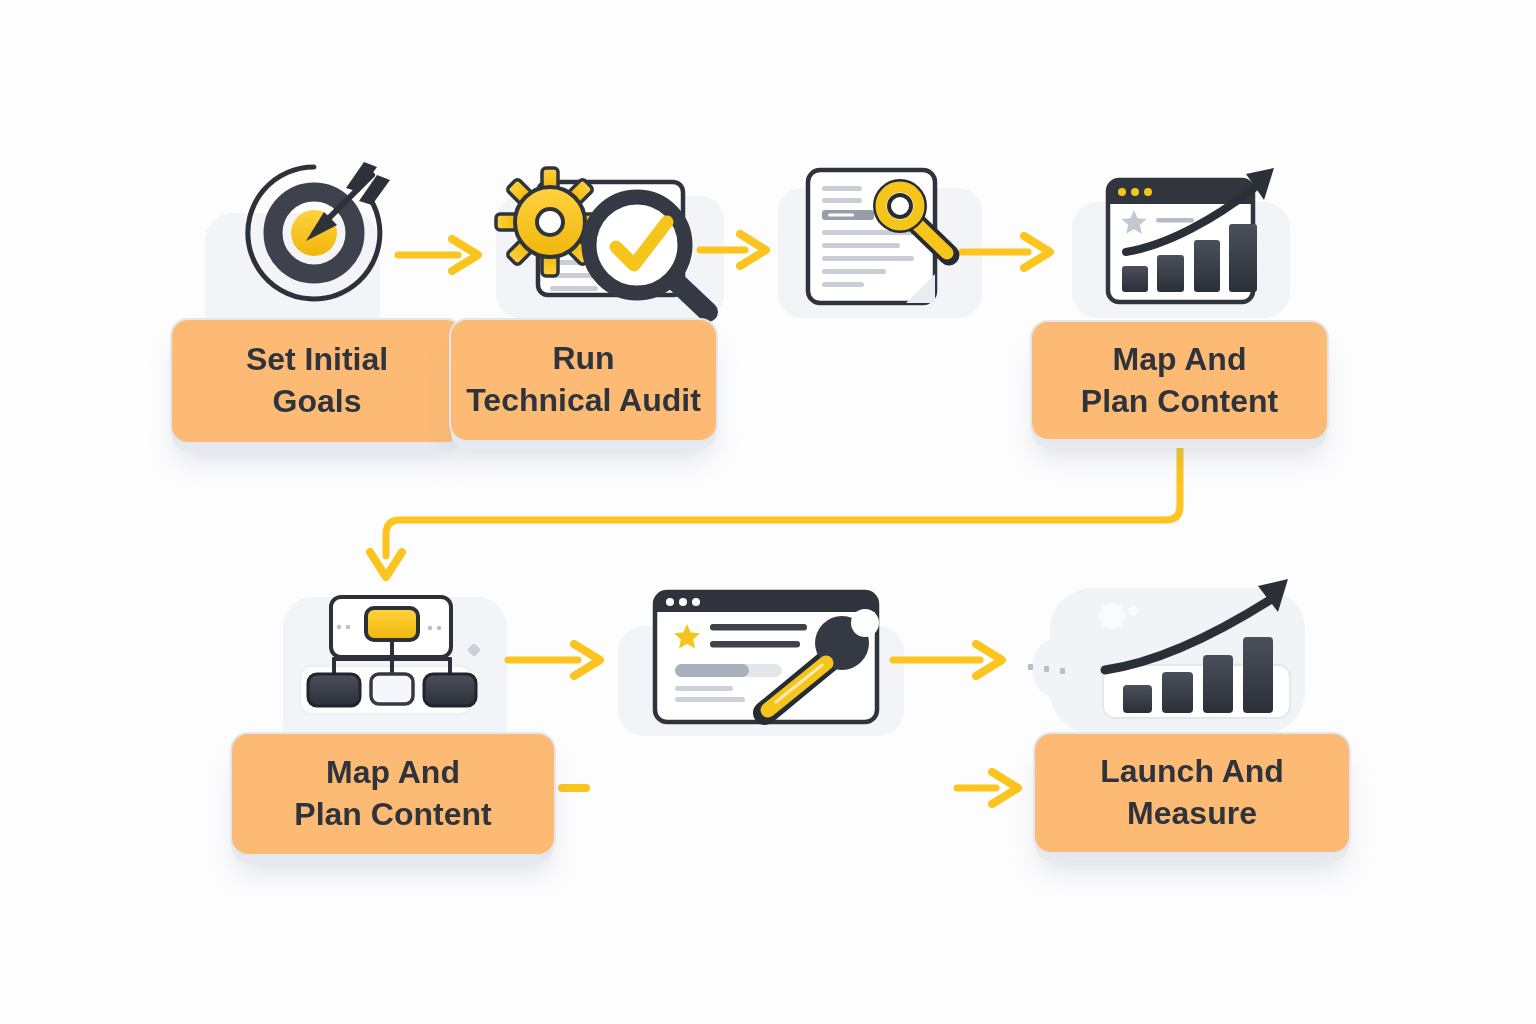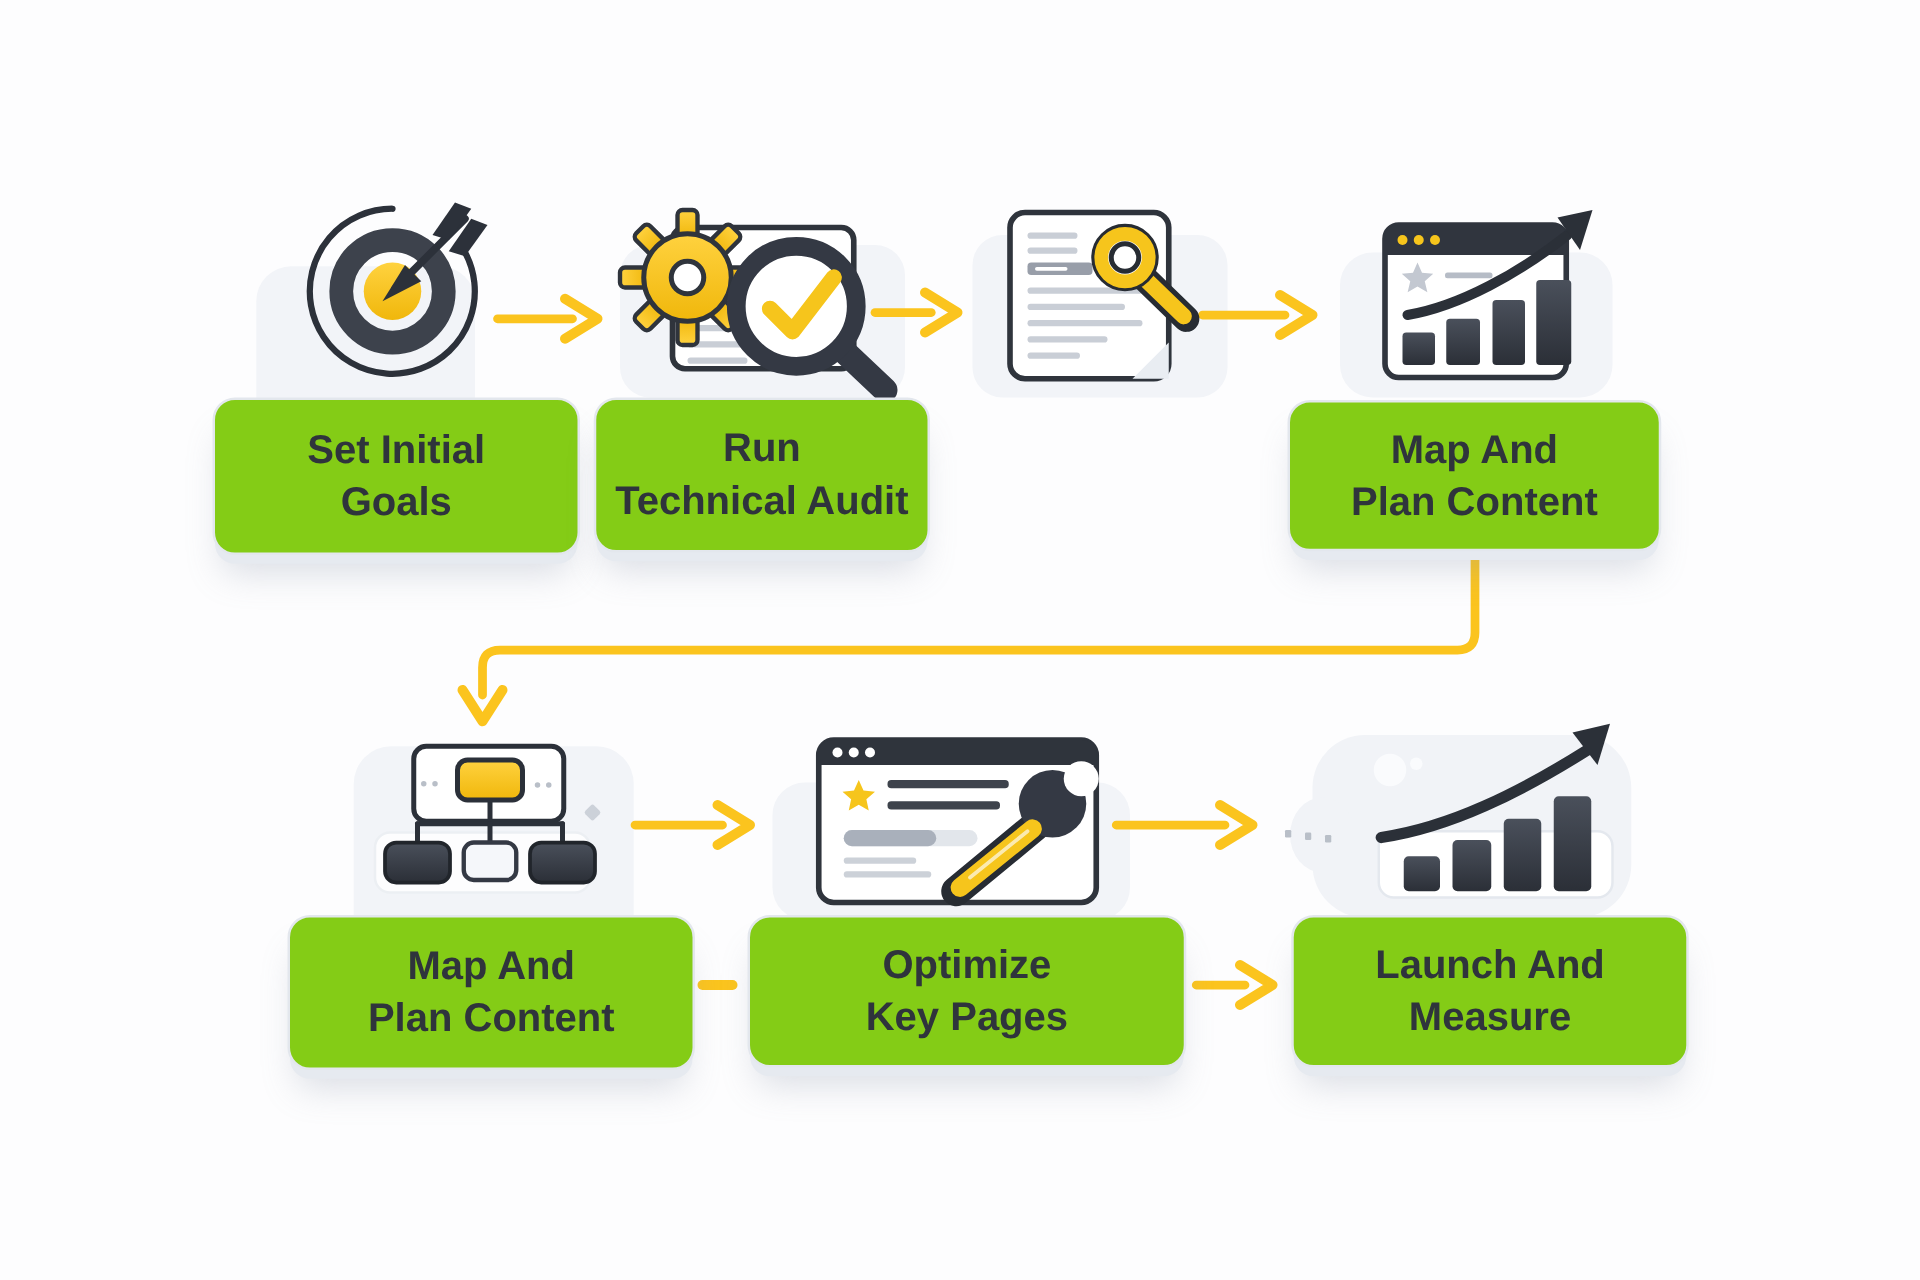--- a/index.html
+++ b/index.html
@@ -4,21 +4,21 @@
 <style>
   html,body{margin:0;padding:0;background:#ffffff;}
   .canvas{
     position:relative;width:1536px;height:1024px;overflow:hidden;
     background:#FDFDFE;font-family:"Liberation Sans",sans-serif;
   }
   .blob{position:absolute;background:#F2F4F8;}
   .icon{position:absolute;}
   .connectors{position:absolute;left:0;top:0;}
   .card{
-    position:absolute;background:#84cc16;border:2px solid #E3E7ED;border-radius:18px;
+    position:absolute;background:#fdba74;border:2px solid #E3E7ED;border-radius:18px;
     display:flex;align-items:center;justify-content:center;text-align:center;
     color:#2F343C;font-weight:700;font-size:32px;line-height:1.3;
     box-shadow:0 9px 0 -2px #E6EAF0, 0 22px 28px -8px rgba(140,150,168,0.30);
   }
   .card span{white-space:pre-line;}
 </style>
 </head>
 <body>
 
 <div class="canvas">
@@ -193,34 +193,30 @@
     <rect x="183" y="83" width="30" height="58" rx="4" fill="url(#gd)"></rect>
     <rect x="223" y="65" width="30" height="76" rx="4" fill="url(#gd)"></rect>
     <path d="M 85 98 C 140 90 196 62 250 28" fill="none" stroke="#2B3038" stroke-width="9" stroke-linecap="round"></path>
     <polygon points="238,14 268,7 258,40" fill="#2B3038"></polygon>
   </svg>
 
   <div class="card" style="left:170px;top:318px;width:290px;height:122px;">
     <span>Set Initial
 Goals</span>
   </div>
-  <div class="card" style="left:475px;top:318px;width:265px;height:120px;align-items:center;">
+  <div class="card" style="left:449px;top:318px;width:265px;height:120px;align-items:center;">
     <span>Run
 Technical Audit</span>
   </div>
   <div class="card" style="left:1030px;top:320px;width:295px;height:117px;">
     <span>Map And
 Plan Content</span>
   </div>
   <div class="card" style="left:230px;top:732px;width:322px;height:120px;">
     <span>Map And
 Plan Content</span>
   </div>
-  <div class="card" style="left:598px;top:732px;width:347px;height:118px;">
-    <span>Optimize
-Key Pages</span>
-  </div>
   <div class="card" style="left:1033px;top:732px;width:314px;height:118px;">
     <span>Launch And
 Measure</span>
   </div>
 
 </div>
 
 </body></html>

